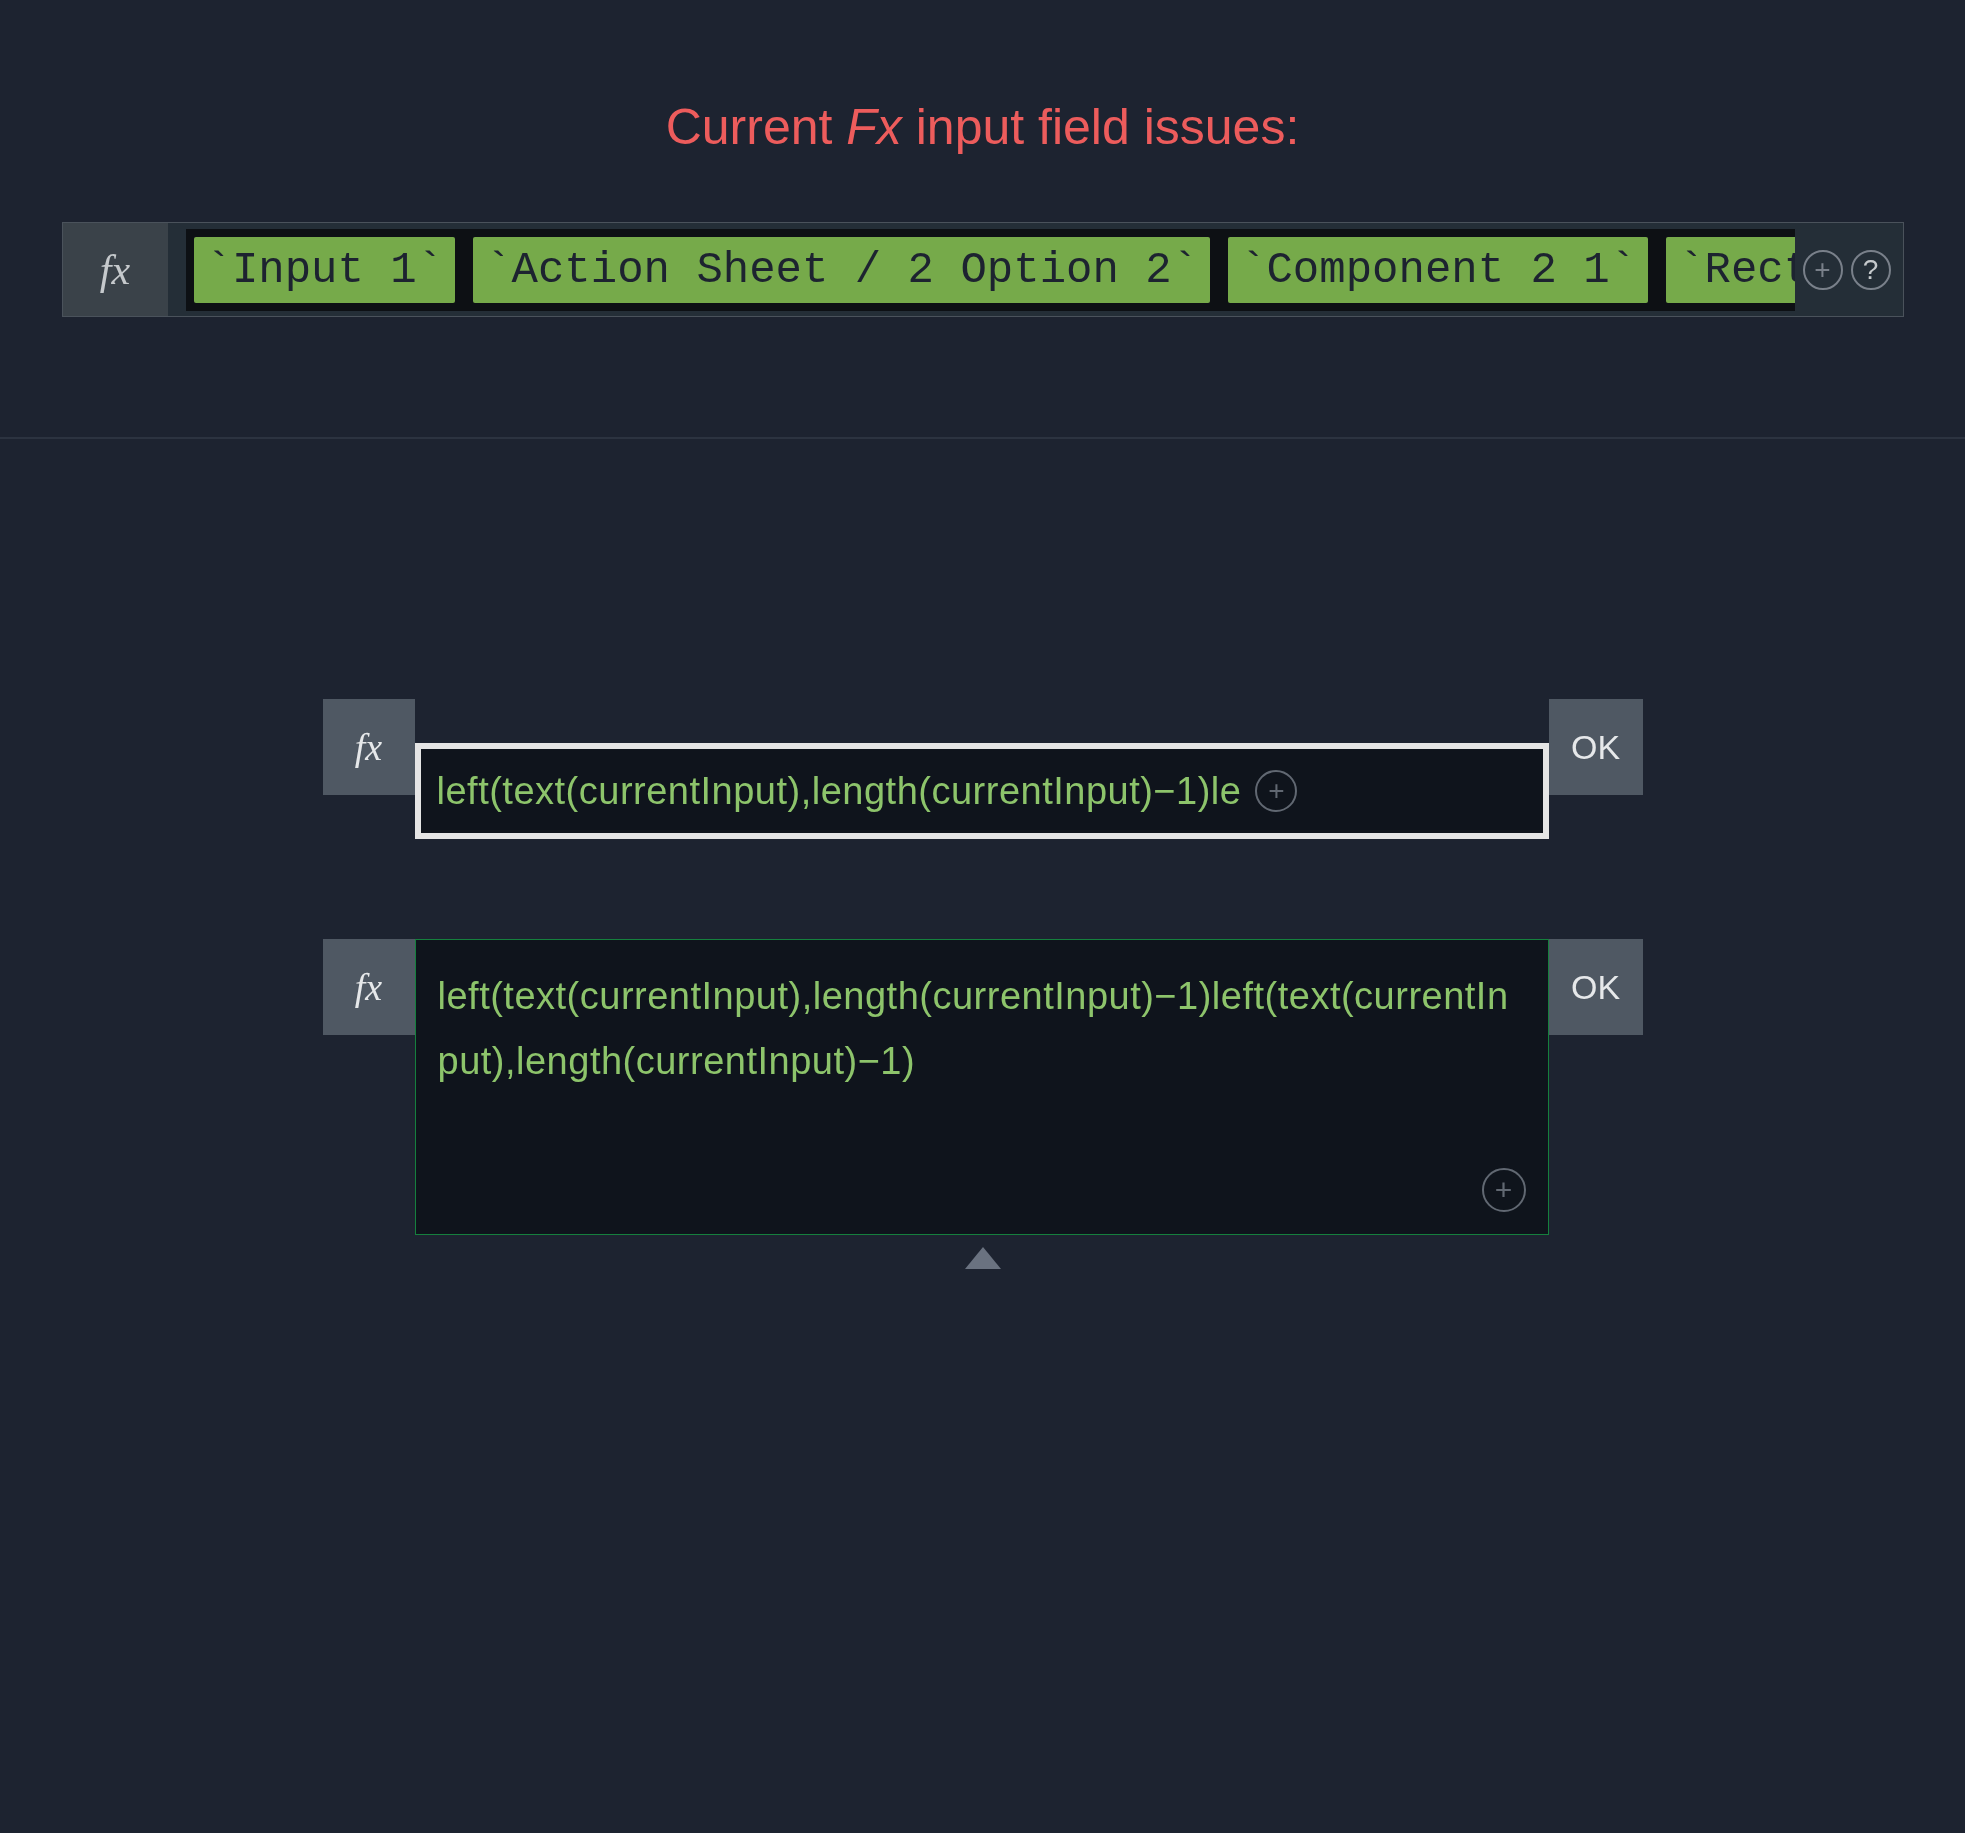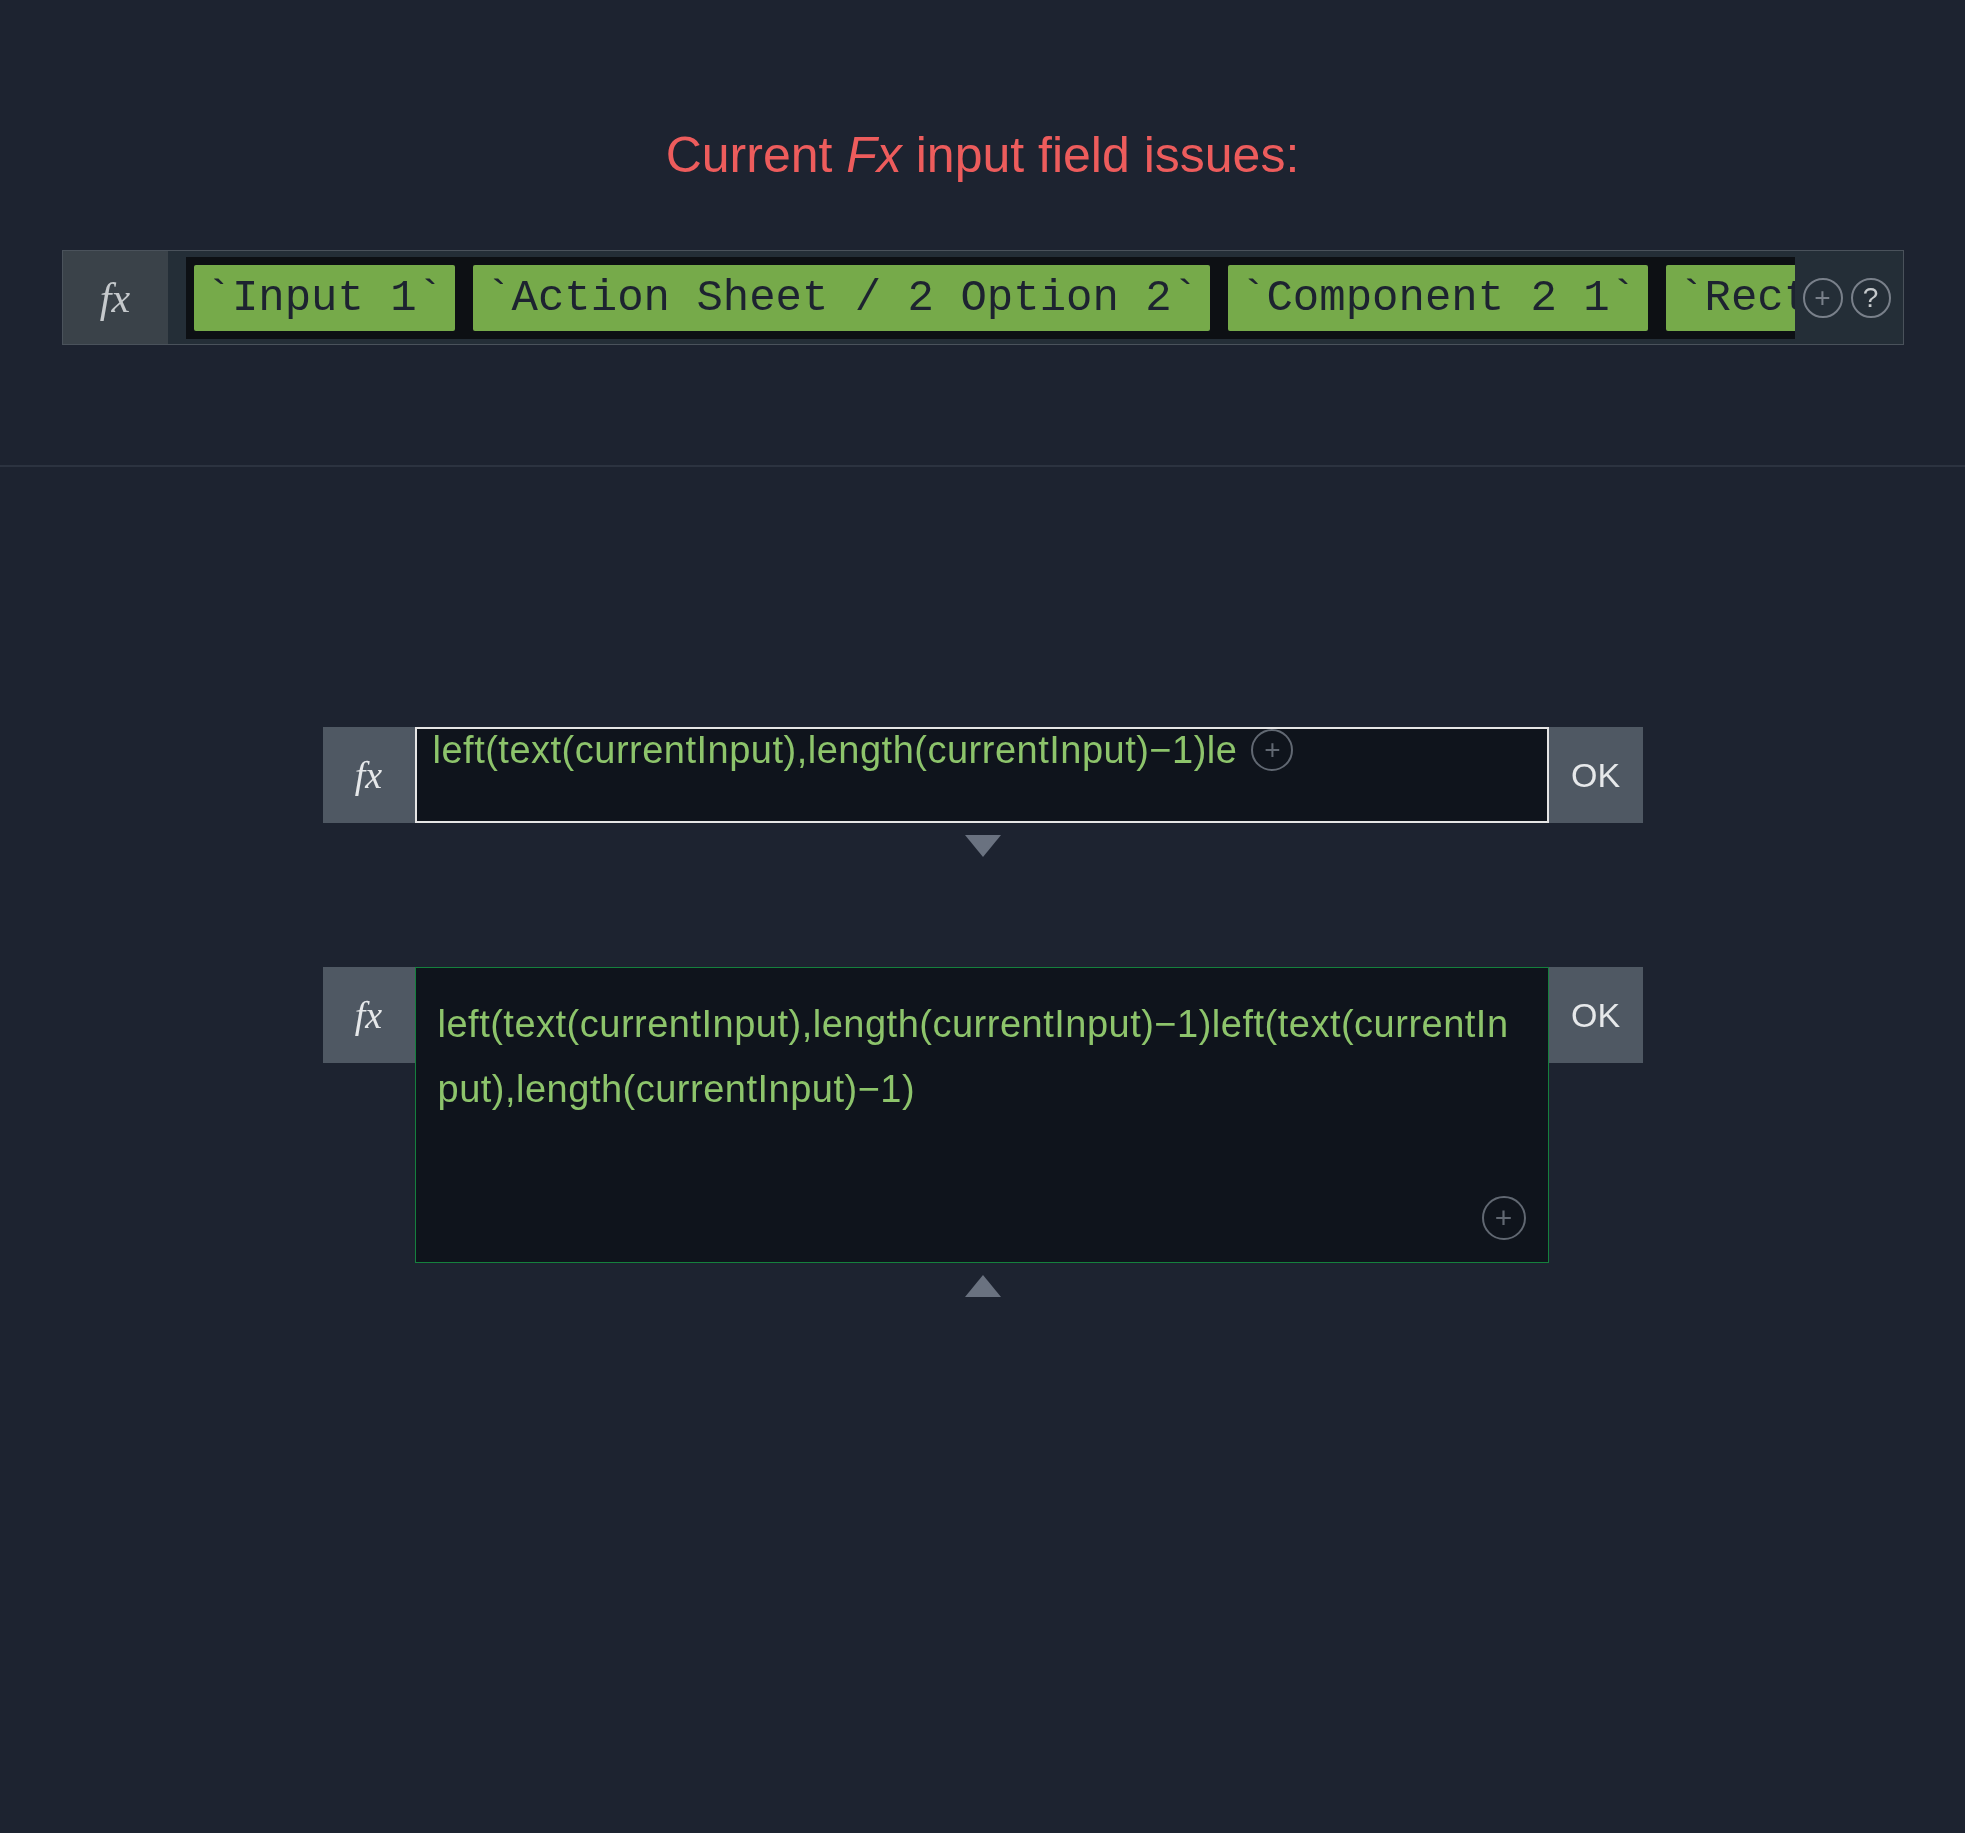--- a/index.html
+++ b/index.html
@@ -5,21 +5,21 @@
   * { box-sizing: border-box; margin: 0; padding: 0; }
   html, body {
     width: 1965px;
     height: 1833px;
     background: #1d2330;
     font-family: "Helvetica Neue", Arial, sans-serif;
     overflow: hidden;
   }
 
   .section1 {
-    padding-top: 120px;
+    padding-top: 92px;
   }
   .red-heading {
     color: #ed5c5c;
     font-size: 50px;
     text-align: center;
     line-height: 1.4;
     font-weight: 400;
   }
   .red-heading .fx-ital { font-style: italic; }
 
@@ -129,25 +129,26 @@
     justify-content: center;
     color: #e6e8ea;
     font-style: italic;
     font-size: 38px;
     font-family: "Times New Roman", serif;
   }
   .friendly-input {
     flex: 1;
     height: 100%;
     background: #0f141c;
-    border: 2px solid #e5e5e5;
-    display: flex;
-    align-items: flex-start;
+    border: 6px solid #e5e5e5;
+    display: flex;
+    align-items: center;
     padding: 0 16px;
     overflow: hidden;
+    margin-top: 44px;
   }
   .formula-text {
     color: #8dc46b;
     font-size: 38px;
     white-space: nowrap;
     overflow: hidden;
     font-weight: 300;
     letter-spacing: 0.5px;
   }
   .plus-btn-inner {

